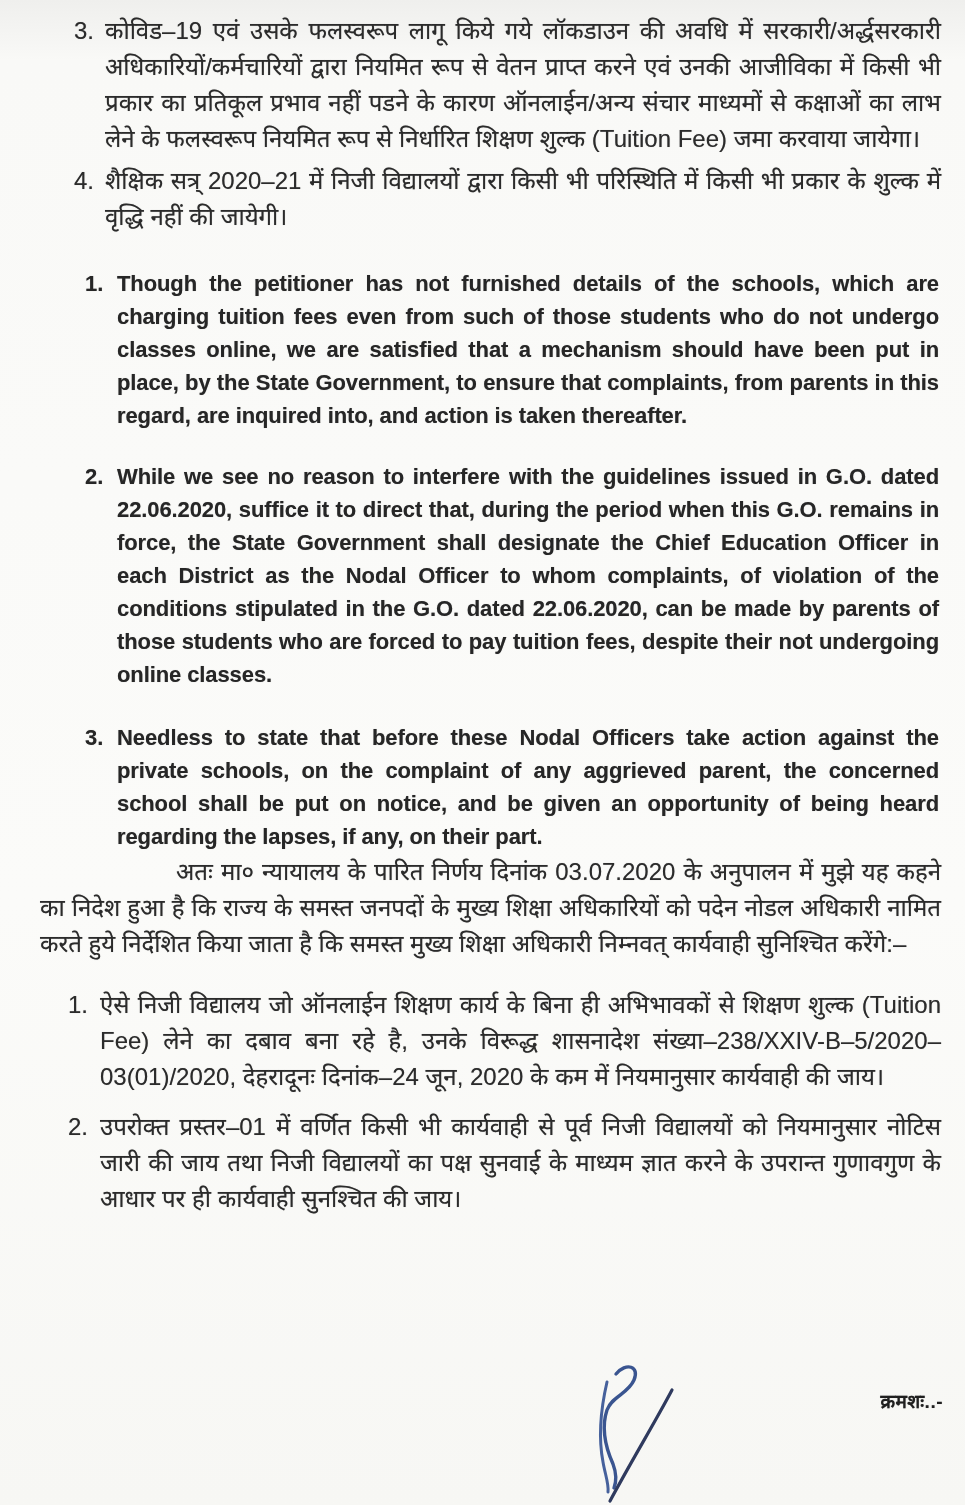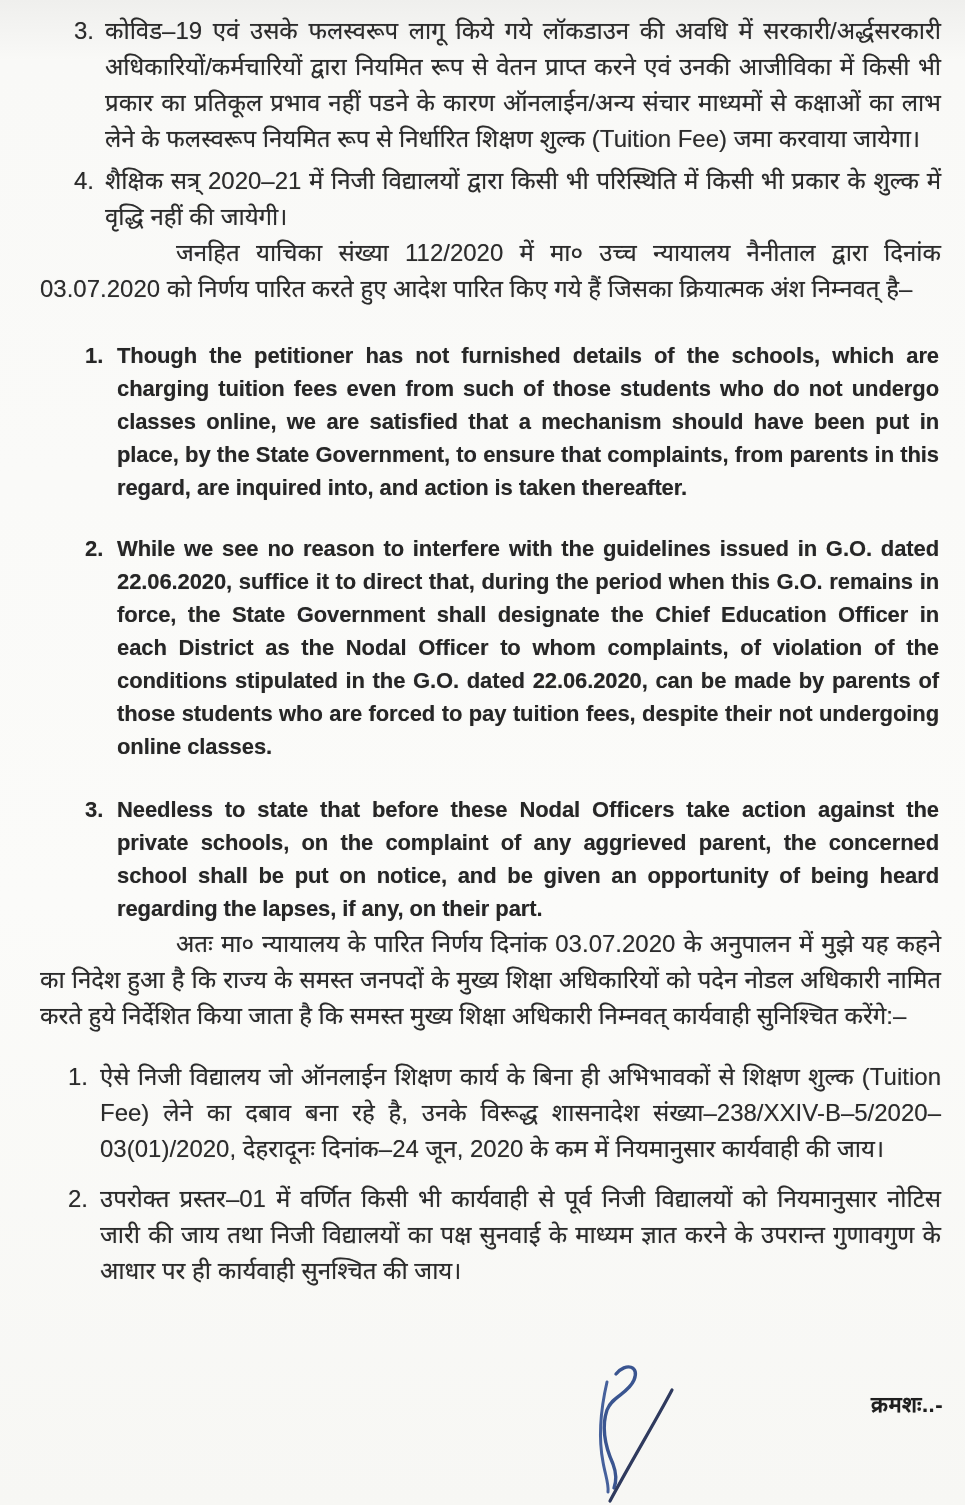--- a/index.html
+++ b/index.html
@@ -58,21 +58,21 @@
     color: #262626;
   }
   .en-list .item + .item { margin-top: 28px; }
   .en-list .item.second + .item { margin-top: 30px; }
   .compliance { margin-top: 1px; }
   
   .continuation {
     position: absolute;
     top: 1388px;
     right: 22px;
-    font-size: 22px;
+    font-size: 19px;
     font-weight: 700;
     letter-spacing: 0.5px;
     color: #1f1f1f;
   }
   .signature {
     position: absolute;
     left: 580px;
     top: 1358px;
     width: 125px;
     height: 147px;
@@ -87,21 +87,20 @@
     <div class="item hi">
       <span class="num">3.</span>
       <span class="txt">कोविड–19 एवं उसके फलस्वरूप लागू किये गये लॉकडाउन की अवधि में सरकारी/अर्द्धसरकारी अधिकारियों/कर्मचारियों द्वारा नियमित रूप से वेतन प्राप्त करने एवं उनकी आजीविका में किसी भी प्रकार का प्रतिकूल प्रभाव नहीं पडने के कारण ऑनलाईन/अन्य संचार माध्यमों से कक्षाओं का लाभ लेने के फलस्वरूप नियमित रूप से निर्धारित शिक्षण शुल्क (Tuition Fee) जमा करवाया जायेगा।</span>
     </div>
     <div class="item hi">
       <span class="num">4.</span>
       <span class="txt">शैक्षिक सत्र् 2020–21 में निजी विद्यालयों द्वारा किसी भी परिस्थिति में किसी भी प्रकार के शुल्क में वृद्धि नहीं की जायेगी।</span>
     </div>
   </div>
 
-  <p class="hi hi-para">जनहित याचिका संख्या 112/2020 में मा० उच्च न्यायालय नैनीताल द्वारा दिनांक 03.07.2020 को निर्णय पारित करते हुए आदेश पारित किए गये हैं जिसका क्रियात्मक अंश निम्नवत् है–</p>
 
   <div class="list en-list">
     <div class="item">
       <span class="num">1.</span>
       <span class="txt">Though the petitioner has not furnished details of the schools, which are charging tuition fees even from such of those students who do not undergo classes online, we are satisfied that a mechanism should have been put in place, by the State Government, to ensure that complaints, from parents in this regard, are inquired into, and action is taken thereafter.</span>
     </div>
     <div class="item second">
       <span class="num">2.</span>
       <span class="txt">While we see no reason to interfere with the guidelines issued in G.O. dated 22.06.2020, suffice it to direct that, during the period when this G.O. remains in force, the State Government shall designate the Chief Education Officer in each District as the Nodal Officer to whom complaints, of violation of the conditions stipulated in the G.O. dated 22.06.2020, can be made by parents of those students who are forced to pay tuition fees, despite their not undergoing online classes.</span>
     </div>

